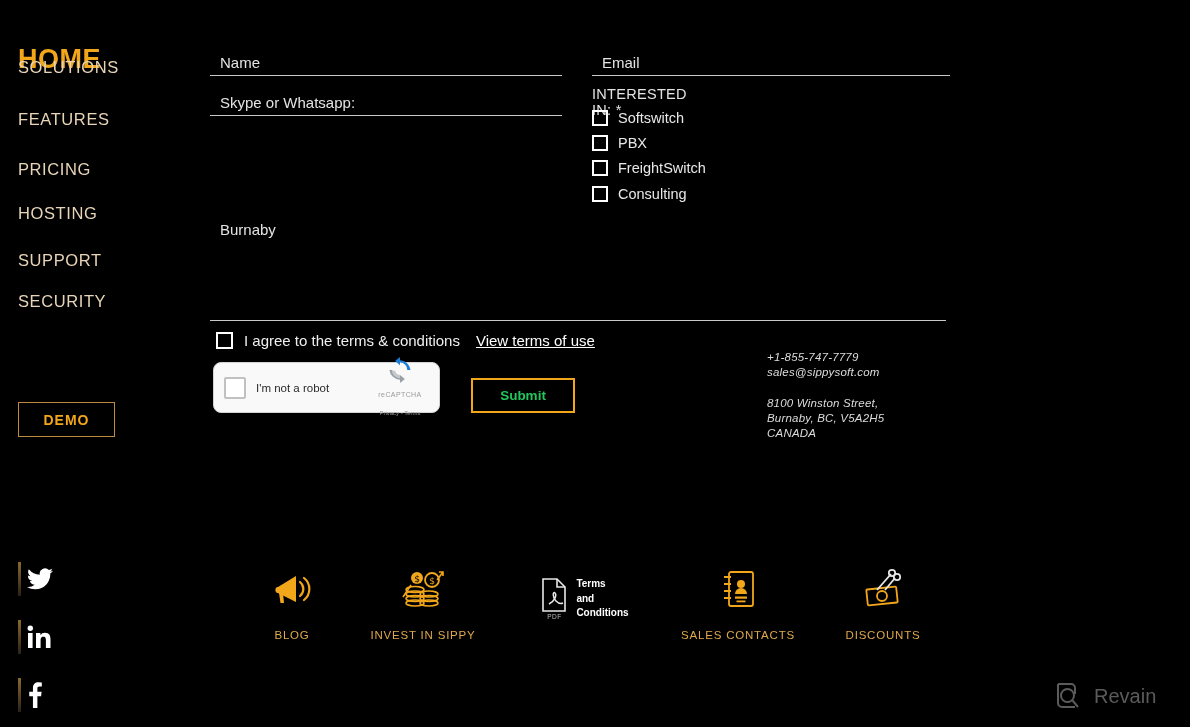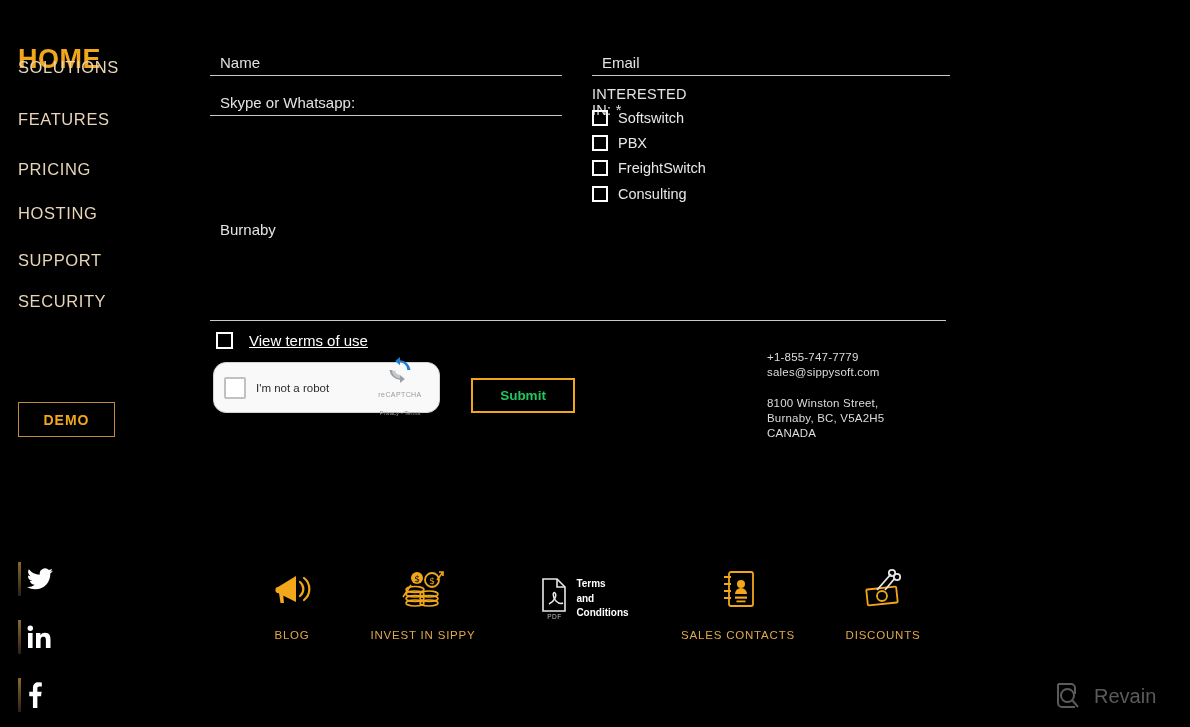--- a/index.html
+++ b/index.html
@@ -87,21 +87,21 @@
   .agree-txt { font-size: 15px; color: #efefef; white-space: nowrap; }
   .agree-link {
     font-size: 15px; color: #ffffff; text-decoration: underline;
     margin-left: 5px; cursor: pointer; white-space: nowrap;
   }
 
   
   .recaptcha {
     position: absolute; left: 213px; top: 362px;
     width: 227px; height: 51px; background: #f9f9f9;
-    border: 1px solid #d3d3d3; border-radius: 13px;
+    border: 1px solid #d3d3d3; border-radius: 8px;
     display: flex; align-items: center; padding: 12px 10px;
     box-shadow: 0 0 3px rgba(0,0,0,0.12);
   }
   .rc-box {
     width: 22px; height: 22px; background: #fff;
     border: 2px solid #c1c1c1; border-radius: 2px; flex: 0 0 auto;
     cursor: pointer;
   }
   .rc-label { font-size: 11.5px; color: #2b2b2b; margin-left: 10px; }
   .rc-brand {
@@ -118,20 +118,21 @@
     color: #22c55e; font-size: 13.5px; font-weight: bold;
     display: flex; align-items: center; justify-content: center;
     cursor: pointer;
   }
 
   
   .contact {
     position: absolute; left: 767px; top: 350px;
     font-size: 11.5px; color: #dcdcdc; line-height: 15px;
     letter-spacing: 0.2px;
+    font-style: italic;
   }
   .contact .gap { height: 16px; }
 
   
   .social {
     position: absolute; left: 18px; top: 560px;
     display: flex; flex-direction: column; gap: 20px;
   }
   .social-item {
     position: relative; width: 48px; height: 38px;
@@ -232,20 +233,21 @@
       <span class="txt">Consulting</span>
     </div>
 
     <div class="field" id="f-message">
       <span class="lbl">Burnaby</span>
       <span class="rule"></span>
     </div>
 
     <div class="agree-row">
       <span class="cbox"></span>
+      <span class="agree-txt">I agree to the terms &amp; conditions</span>
       <span class="agree-link">View terms of use</span>
     </div>
 
     <div class="recaptcha">
       <span class="rc-box"></span>
       <span class="rc-label">I'm not a robot</span>
       <span class="rc-brand">
         <svg class="rc-logo" viewBox="0 0 32 32">
           <path d="M16 4 L16 0 L10 5 L16 10 L16 6.5 A9.5 9.5 0 0 1 25 16 L29 16 A13.5 13.5 0 0 0 16 4 Z" fill="#1c7fd6"></path>
           <path d="M16 28 L16 32 L22 27 L16 22 L16 25.5 A9.5 9.5 0 0 1 6.6 16 L3 16 A13.5 13.5 0 0 0 16 28 Z" fill="#9aa0a6"></path>

